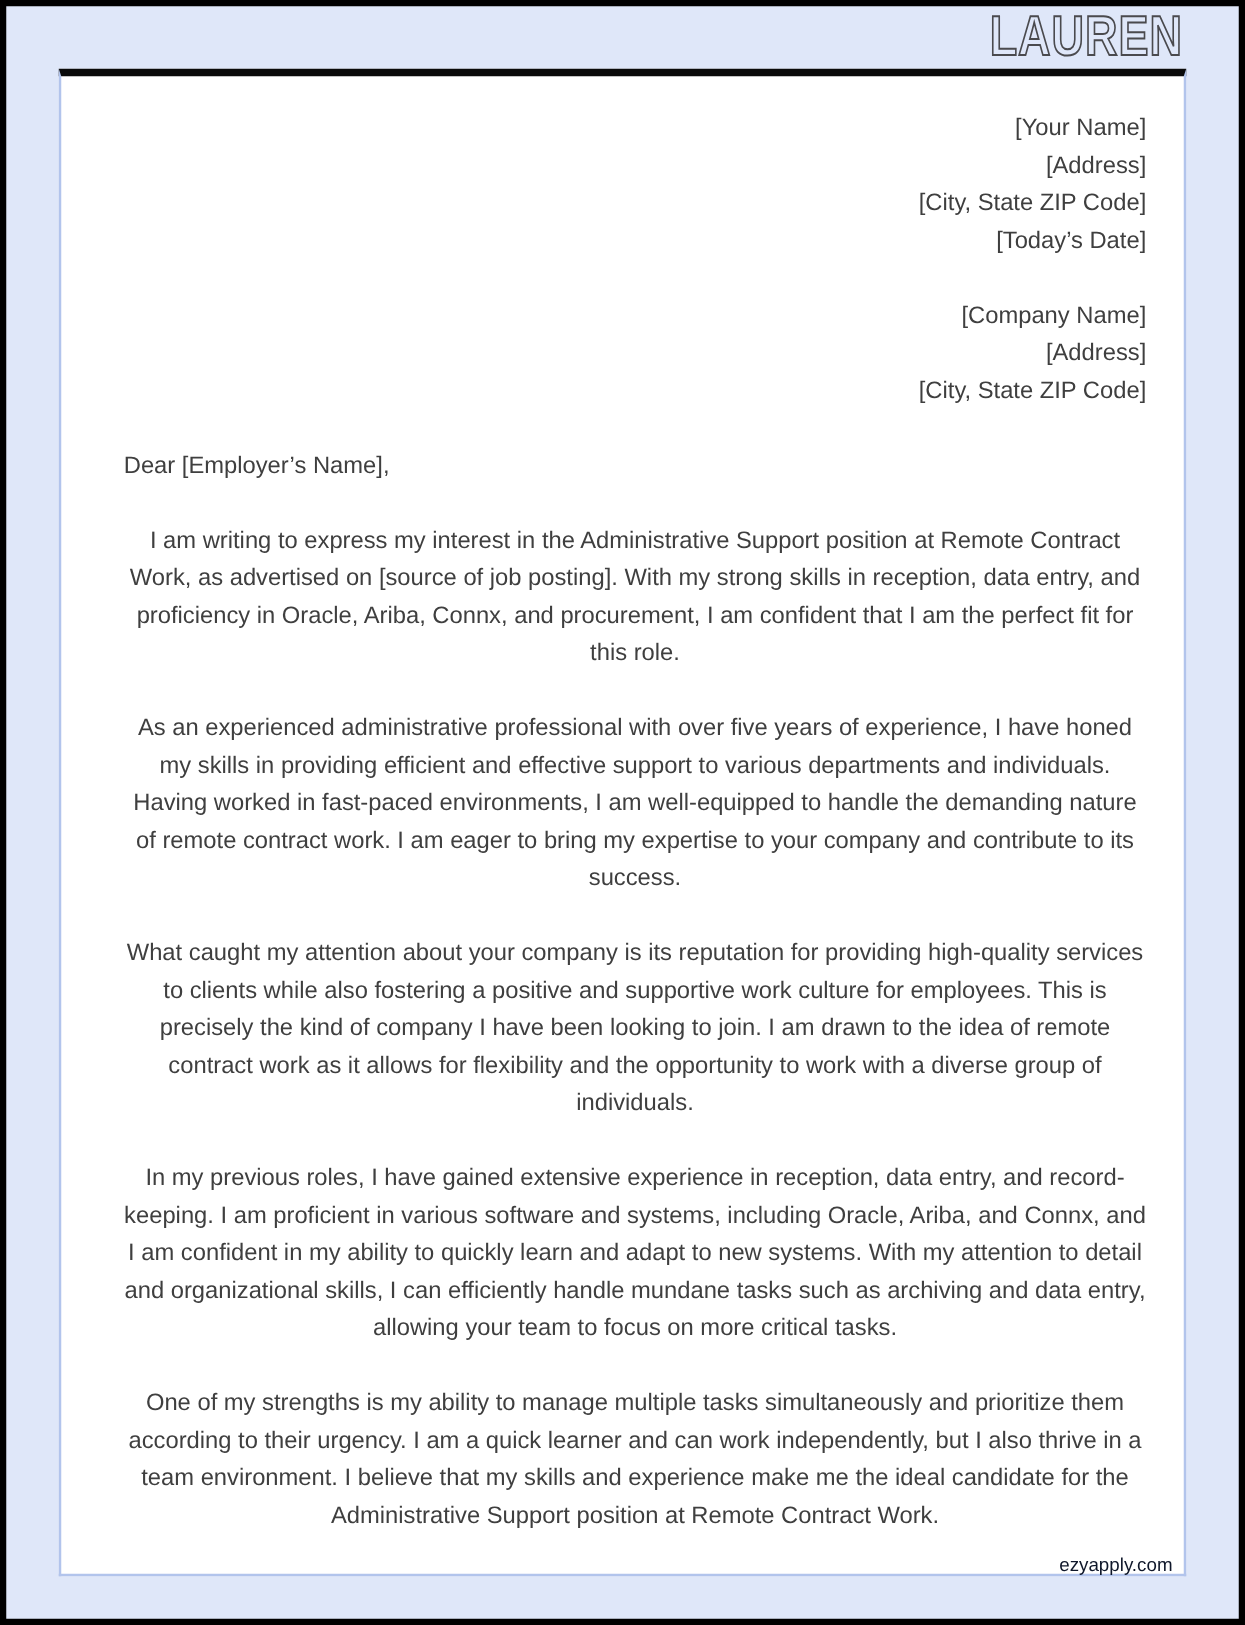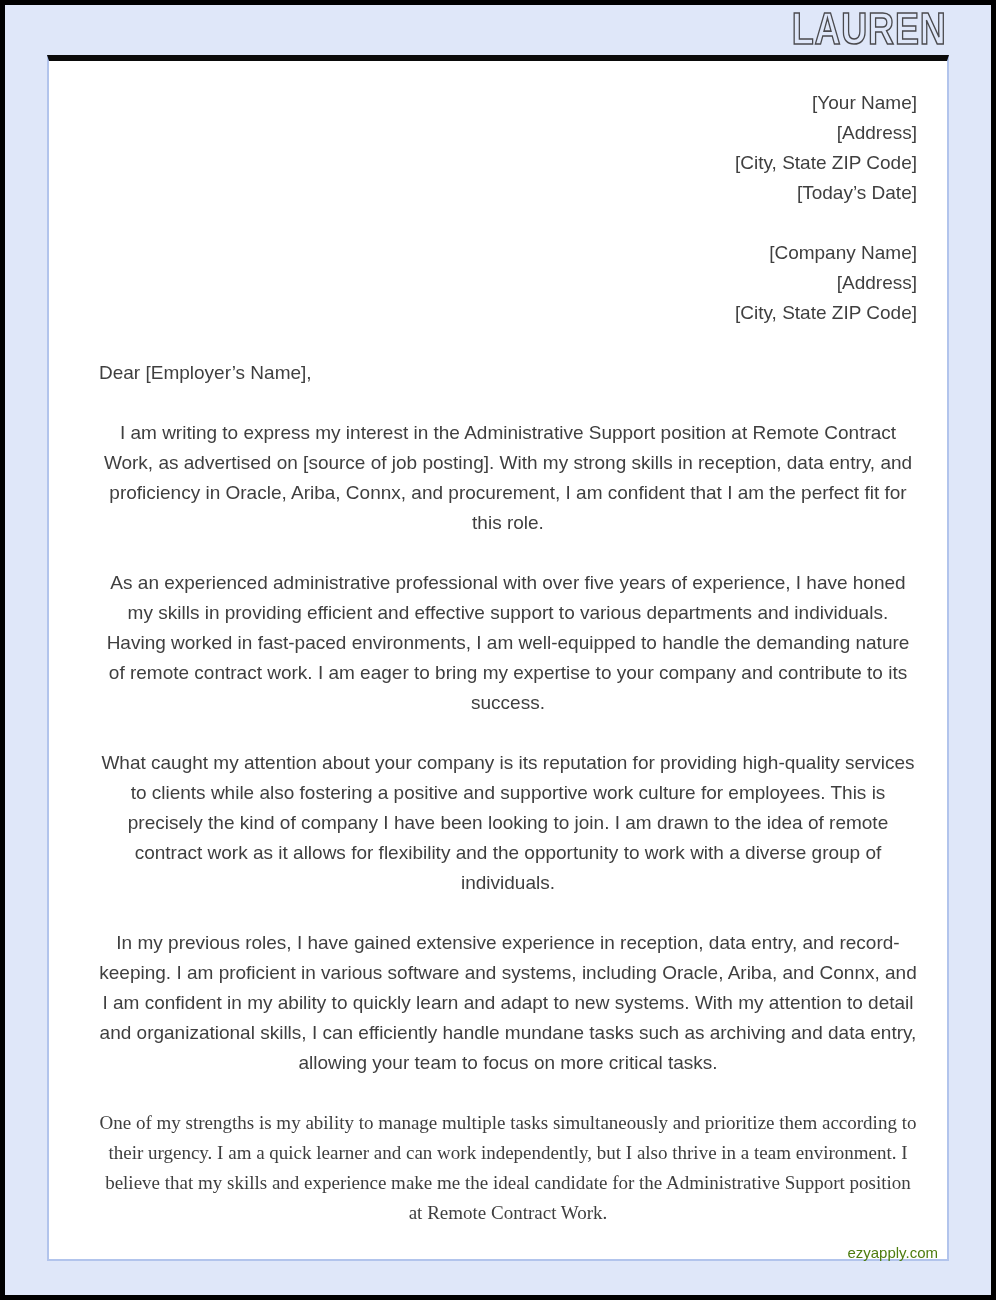--- a/index.html
+++ b/index.html
@@ -58,38 +58,38 @@
     .brand {
       color: transparent;
       -webkit-text-stroke: 1.6px #4a4a4e;
     }
   }
   .watermark {
     position: absolute;
     top: 1244px;
     right: 58px;
     font-size: 15px;
-    color: #4d7c0f;
+    color: #0f172a;
     z-index: 1;
     white-space: nowrap;
   }
   
   .content {
     position: absolute;
     left: 99px;
     top: 88px;
     width: 818px;
     font-size: 19px;
     line-height: 30px;
     color: #3f3f3f;
     z-index: 2;
   }
   .block { margin: 0 0 30px 0; }
   .content p { margin: 0 0 30px 0; text-align: center; }
-  .content p:last-child { margin-bottom: 0; font-family: Liberation Serif, serif; }
+  .content p:last-child { margin-bottom: 0; }
   .line { white-space: nowrap; text-align: right; }
 </style>
 </head>
 <body>
 
 <div class="page"></div>
 
 <div class="brand">LAUREN</div>
 
 <div class="watermark">ezyapply.com</div>

